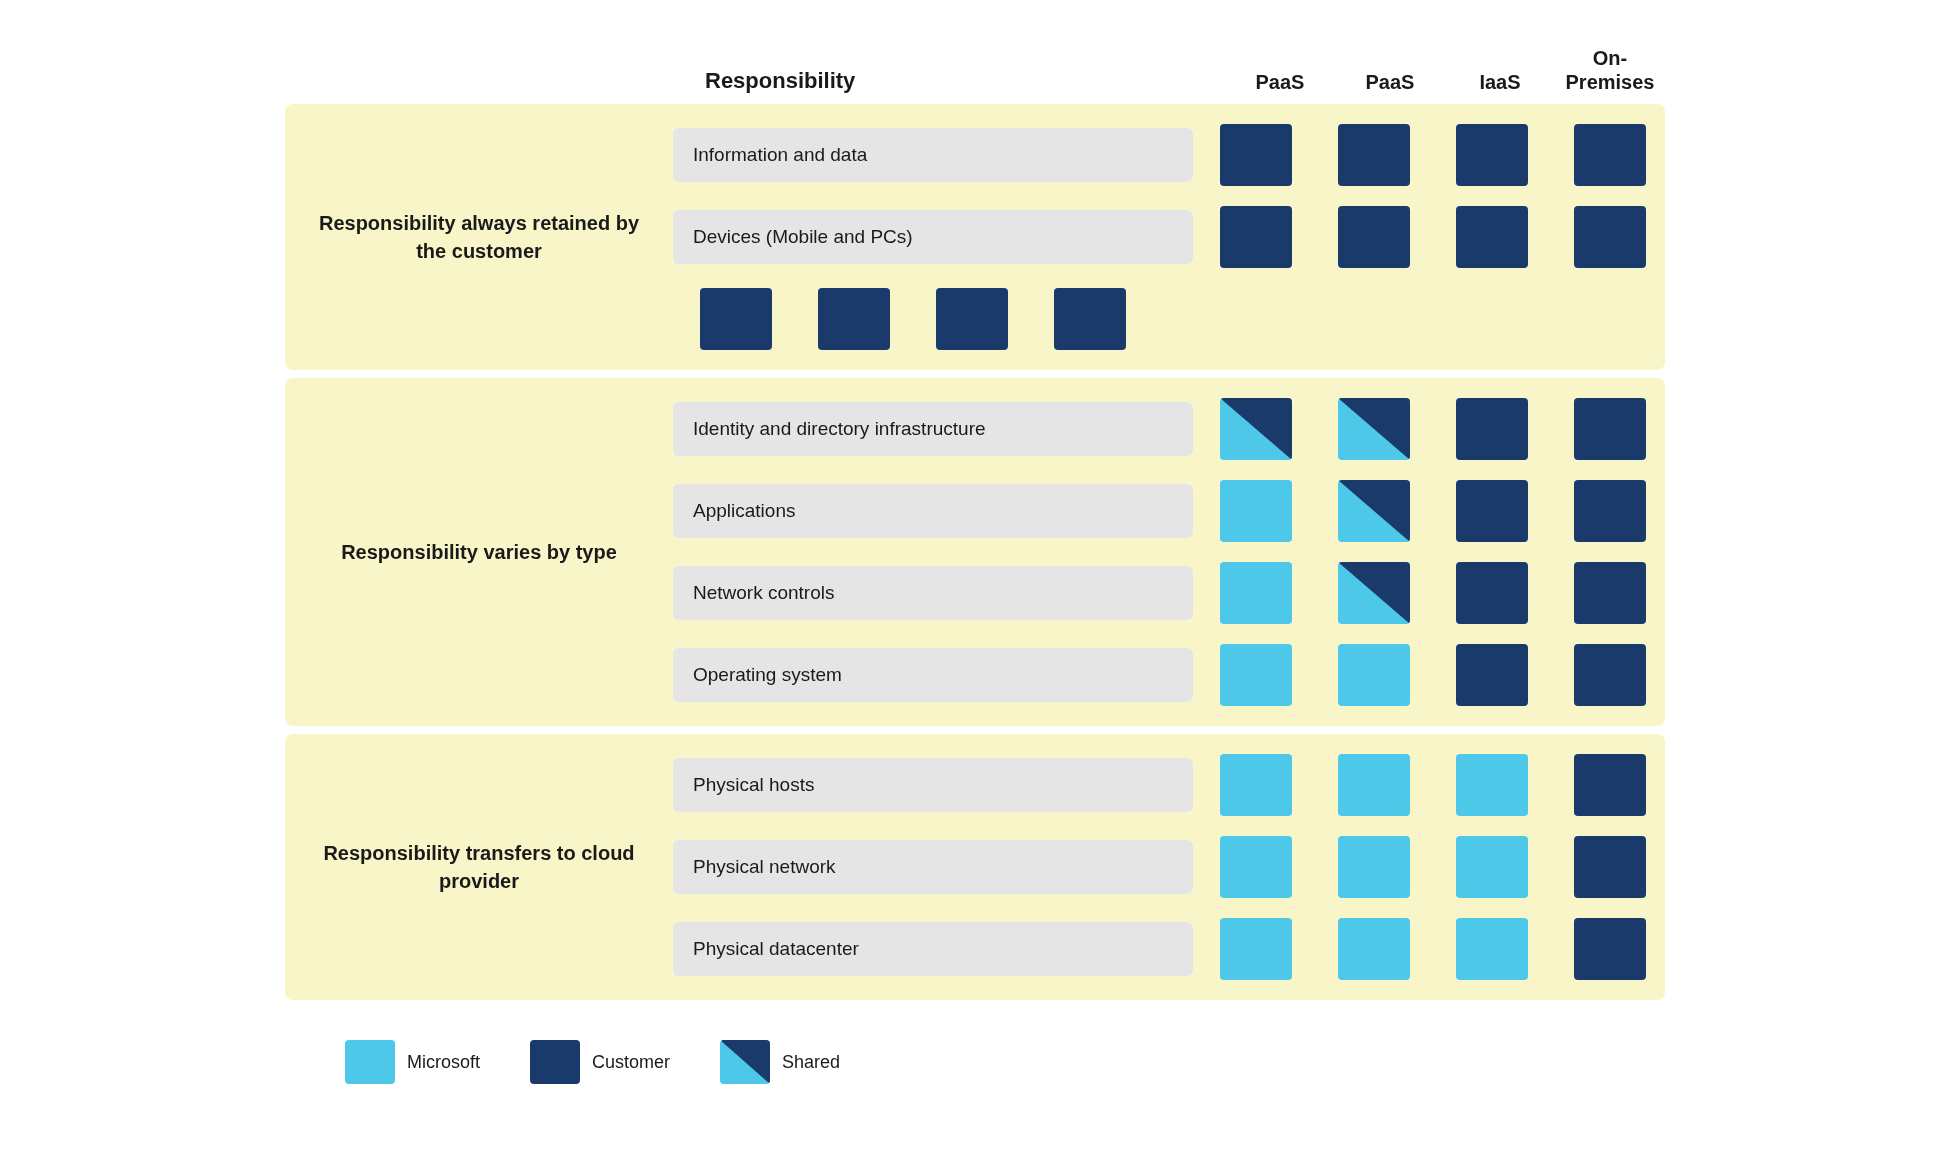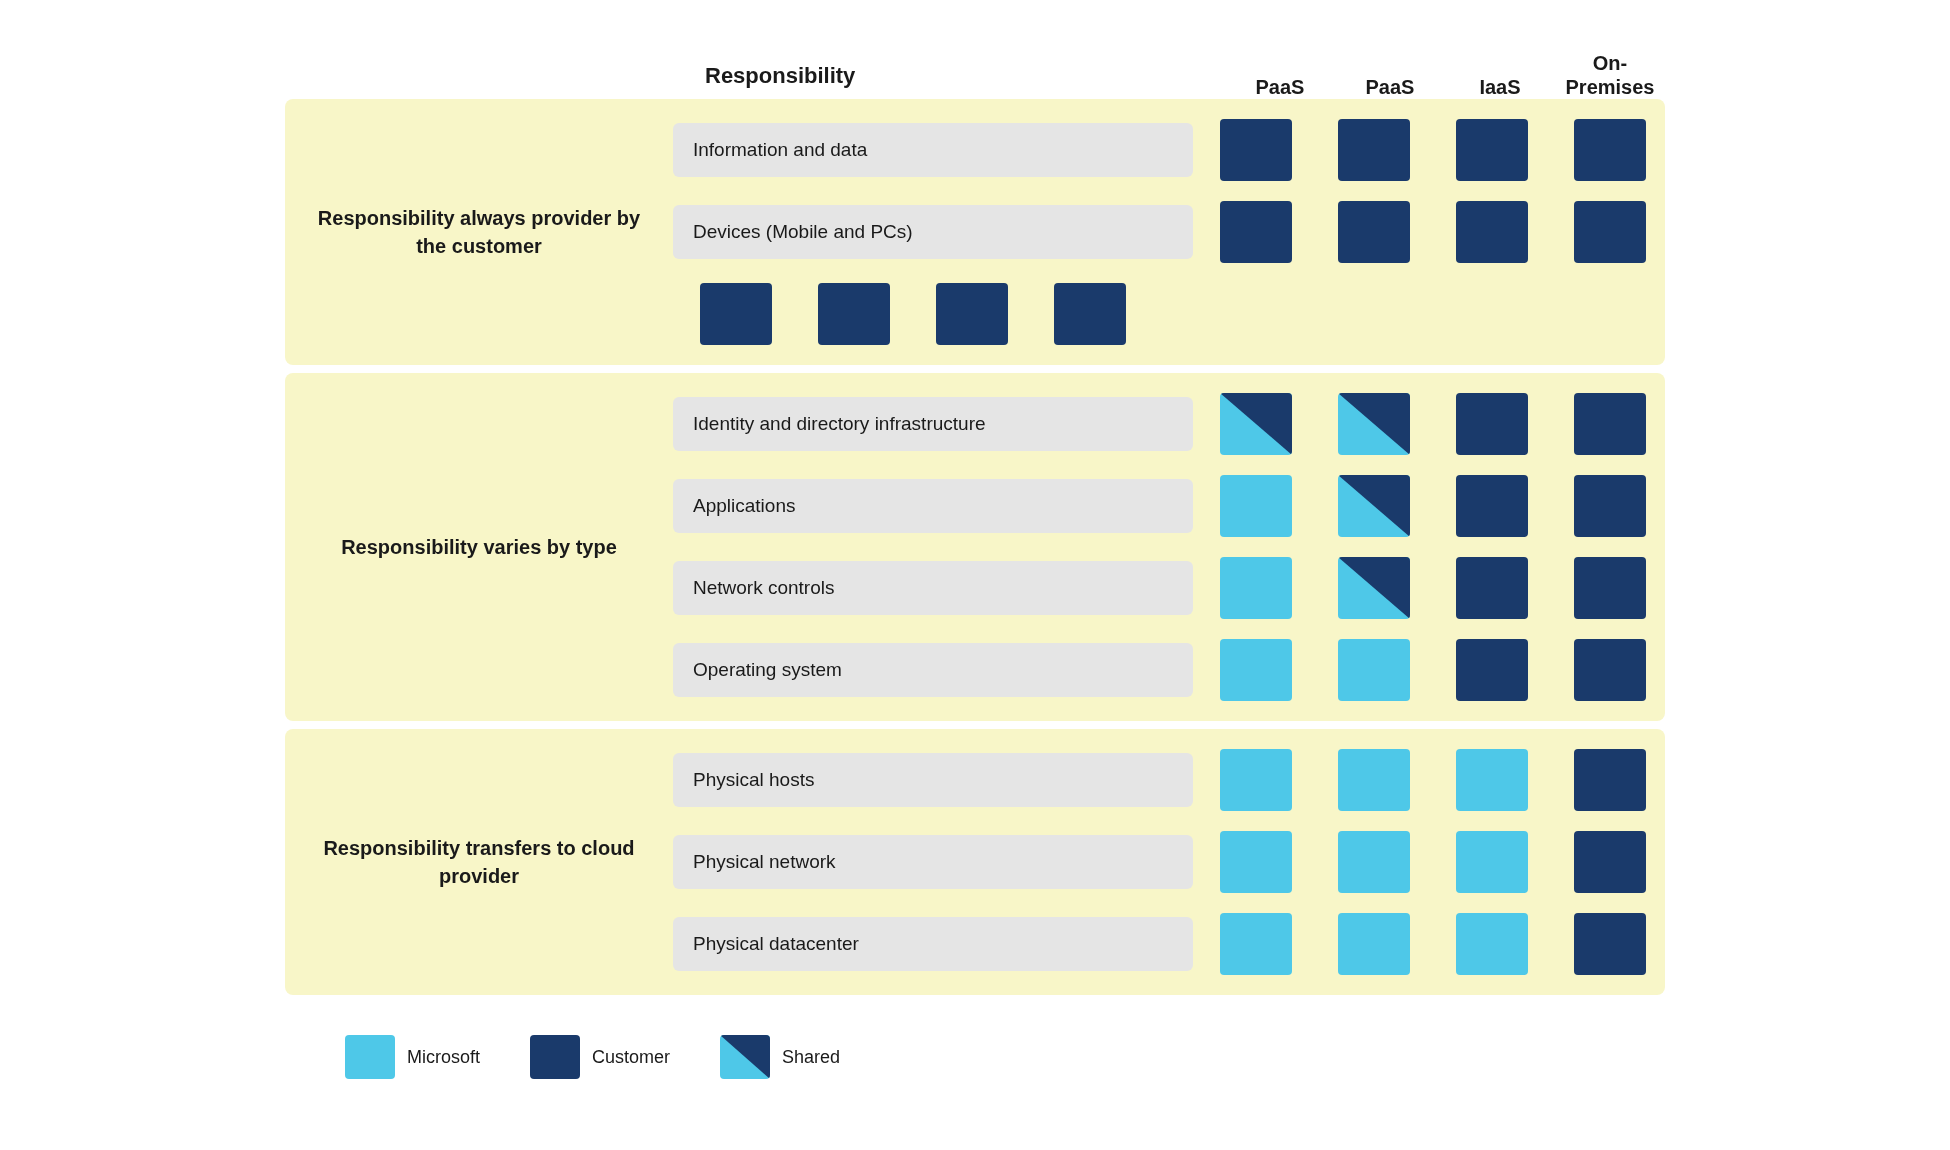--- a/index.html
+++ b/index.html
@@ -29,20 +29,21 @@
       color: #1a1a1a;
       padding-bottom: 10px;
       text-align: left;
     }
     .header-col {
       width: 110px;
       text-align: center;
       font-weight: 700;
       font-size: 20px;
       color: #1a1a1a;
+      padding-bottom: 10px;
     }
     .section-label-area {
       width: 420px;
       display: flex;
       align-items: center;
       justify-content: center;
       padding: 20px 30px;
     }
     .section-label {
       font-weight: 700;
@@ -145,21 +146,21 @@
     <div class="header-responsibility">Responsibility</div>
     <div class="header-col">PaaS</div>
     <div class="header-col">PaaS</div>
     <div class="header-col">IaaS</div>
     <div class="header-col" style="line-height:1.2">On-<br>Premises</div>
   </div>
 
   <div id="sections-container">
       <div class="outer-section" style="display: flex; align-items: stretch; background: rgb(248, 246, 200); border-radius: 8px; margin-bottom: 8px; padding: 10px 0px;">
         <div class="section-label-area" style="width: 420px; display: flex; align-items: center; justify-content: center; padding: 20px 30px;">
-          <div class="section-label">Responsibility always provider by the customer</div>
+          <div class="section-label">Responsibility always retained by the customer</div>
         </div>
         <div style="flex: 1 1 0%; display: flex; flex-direction: column; gap: 6px; padding: 6px 0px;">
           <div class="row" style="display: flex; align-items: center;">
             <div class="row-label">Information and data</div>
             <div class="cell">
               <div class="cell-inner color-dark-blue"></div>
             </div>
             <div class="cell">
               <div class="cell-inner color-dark-blue"></div>
             </div>

